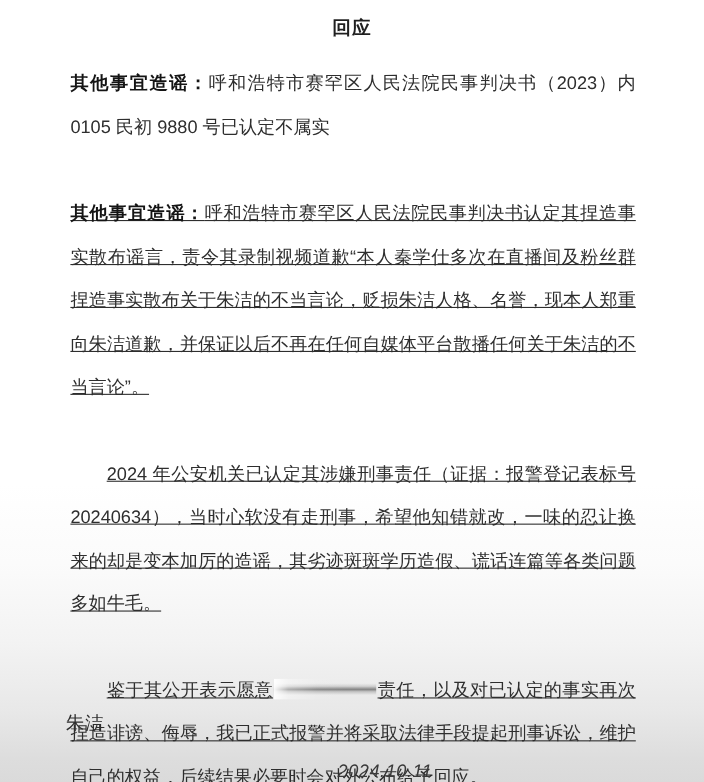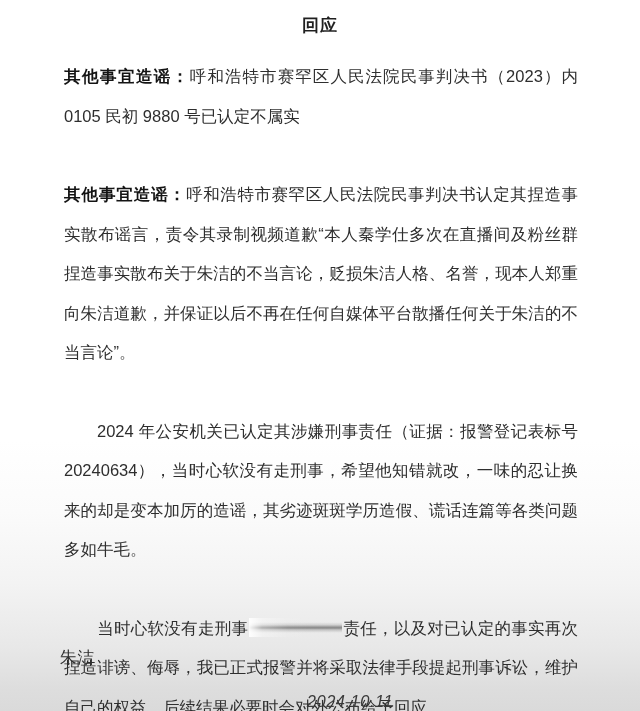--- a/index.html
+++ b/index.html
@@ -63,20 +63,21 @@
     text-justify: inter-character;
     text-align-last: left;
   }
 
   .para + .para {
     margin-top: 0;
   }
 
   .para.spaced {
     margin-top: 39px;
+    text-decoration: underline;
   }
 
   .indent {
     display: inline-block;
     width: 33px;
   }
 
   .lead {
     font-weight: bold;
     color: #141414;
@@ -149,21 +150,21 @@
   <div class="doc-title">回应</div>
 
   <div class="body-block">
 
     <p class="para"><span class="lead">其他事宜造谣：</span><span>呼和浩特市赛罕区人民法院民事判决书（2023）内 0105 民初 9880 号已认定不属实</span></p>
 
     <p class="para spaced"><span class="lead">其他事宜造谣：</span><span>呼和浩特市赛罕区人民法院民事判决书认定其捏造事实散布谣言，责令其录制视频道歉“本人秦学仕多次在直播间及粉丝群捏造事实散布关于朱洁的不当言论，贬损朱洁人格、名誉，现本人郑重向朱洁道歉，并保证以后不再在任何自媒体平台散播任何关于朱洁的不当言论”。</span></p>
 
     <p class="para spaced"><span class="indent"></span><span>2024 年公安机关已认定其涉嫌刑事责任（证据：报警登记表标号 20240634），当时心软没有走刑事，希望他知错就改，一味的忍让换来的却是变本加厉的造谣，其劣迹斑斑学历造假、谎话连篇等各类问题多如牛毛。</span></p>
 
-    <p class="para spaced"><span class="indent"></span><span>当时心软没有走刑事</span><span class="redaction"></span><span>责任，以及对已认定的事实再次捏造诽谤、侮辱，我已正式报警并将采取法律手段提起刑事诉讼，维护自己的权益，后续结果必要时会对外公布给予回应。</span></p>
+    <p class="para spaced"><span class="indent"></span><span>鉴于其公开表示愿意</span><span class="redaction"></span><span>责任，以及对已认定的事实再次捏造诽谤、侮辱，我已正式报警并将采取法律手段提起刑事诉讼，维护自己的权益，后续结果必要时会对外公布给予回应。</span></p>
 
   </div>
 
   <div class="signature">朱洁</div>
 
   <div class="sign-date">2024.10.11</div>
 
 </div>
 
 </body></html>

